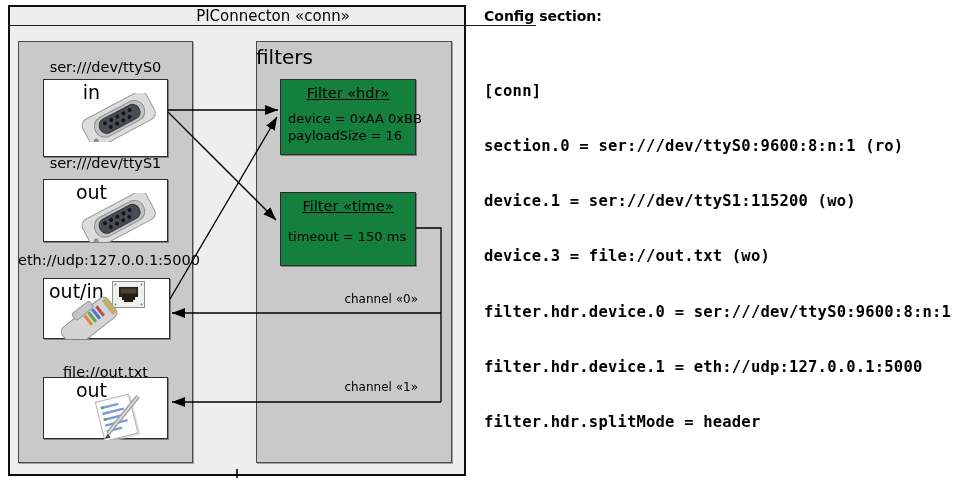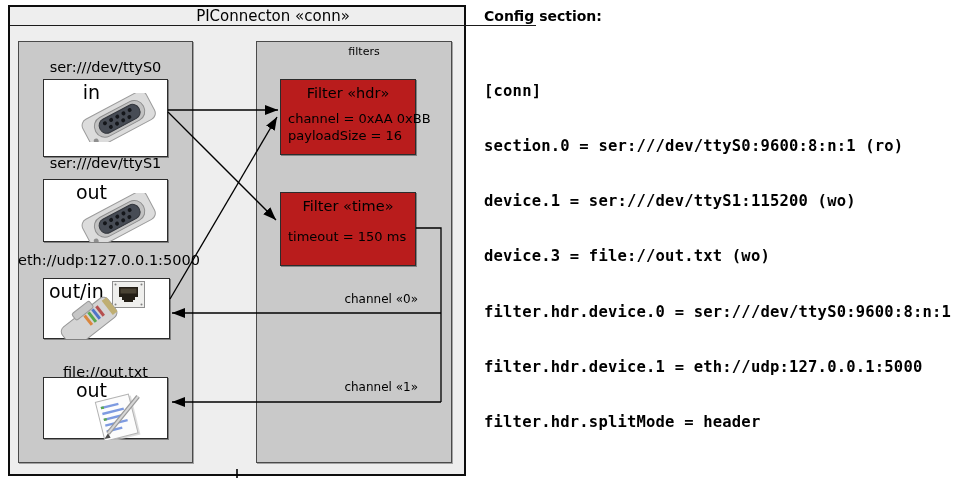--- a/index.html
+++ b/index.html
@@ -22,41 +22,42 @@
   }
   .group {
     position: absolute; background: #c9c9c9;
     border: 1.5px solid #4a4a4a;
     box-shadow: 1px 1px 0 rgba(70,70,70,.45);
   }
   .group.devices { left: 18px; top: 41px; width: 175px; height: 422px; }
   .group.filters { left: 256px; top: 41px; width: 196px; height: 422px; }
   .filters-title {
     position: absolute; left: 256px; top: 45px; width: 196px;
-    text-align: center; font-size: 11px; padding-left: 20px;
+    font-size: 20px;
   }
   
   .dev-label {
     position: absolute; left: 18px; width: 175px;
     text-align: center; font-size: 14.5px; white-space: nowrap;
   }
   .dev-box {
     position: absolute; left: 43px; width: 125px;
     background: #ffffff; border: 1px solid #2c2c2c;
     box-shadow: 1px 1px 0 rgba(70,70,70,.55);
   }
   .port-label { position: absolute; top: 1px; font-size: 19px; }
   .port-label.centered { left: 0; right: 28px; text-align: center; }
   .port-label.topleft { left: 5px; }
   .dev-icon { position: absolute; }
   
   .filter-box {
     position: absolute; left: 280px; width: 136px;
-    background: #b91c1c; border: 1px solid #2c2c2c;
+    background: #15803d; border: 1px solid #2c2c2c;
     box-shadow: 1px 1px 0 rgba(70,70,70,.55);
+    text-decoration: underline;
   }
   .filter-title { margin-top: 5px; text-align: center; font-size: 14.5px; }
   .filter-prop { position: absolute; left: 7px; font-size: 13px; white-space: nowrap; }
   .channel-label {
     position: absolute; left: 256px; width: 162px;
     text-align: right; font-size: 12px;
   }
   
   .wires { position: absolute; left: 0; top: 0; pointer-events: none; z-index: 10; }
   
@@ -170,21 +171,21 @@
       <g transform="rotate(6 31 25)">
         <path d="M52,4 L26,44" stroke="#9a9a9a" stroke-width="4.5" fill="none"></path>
         <path d="M52,4 L26,44" stroke="#d7d7d7" stroke-width="2" fill="none"></path>
         <path d="M26,44 l-3,6 l6,-2 z" fill="#4d4d4d"></path>
       </g>
     </svg>
   </div>
 
   <div class="filter-box" style="top:79px;height:76px">
     <div class="filter-title">Filter «hdr»</div>
-    <div class="filter-prop" style="top:31px">channel = 0xAA 0xBB</div>
+    <div class="filter-prop" style="top:31px">device = 0xAA 0xBB</div>
     <div class="filter-prop" style="top:48px">payloadSize = 16</div>
   </div>
 
   <div class="filter-box" style="top:192px;height:74px">
     <div class="filter-title">Filter «time»</div>
     <div class="filter-prop" style="top:36px">timeout = 150 ms</div>
   </div>
 
   <div class="channel-label" style="top:292px">channel «0»</div>
   <div class="channel-label" style="top:380px">channel «1»</div>

